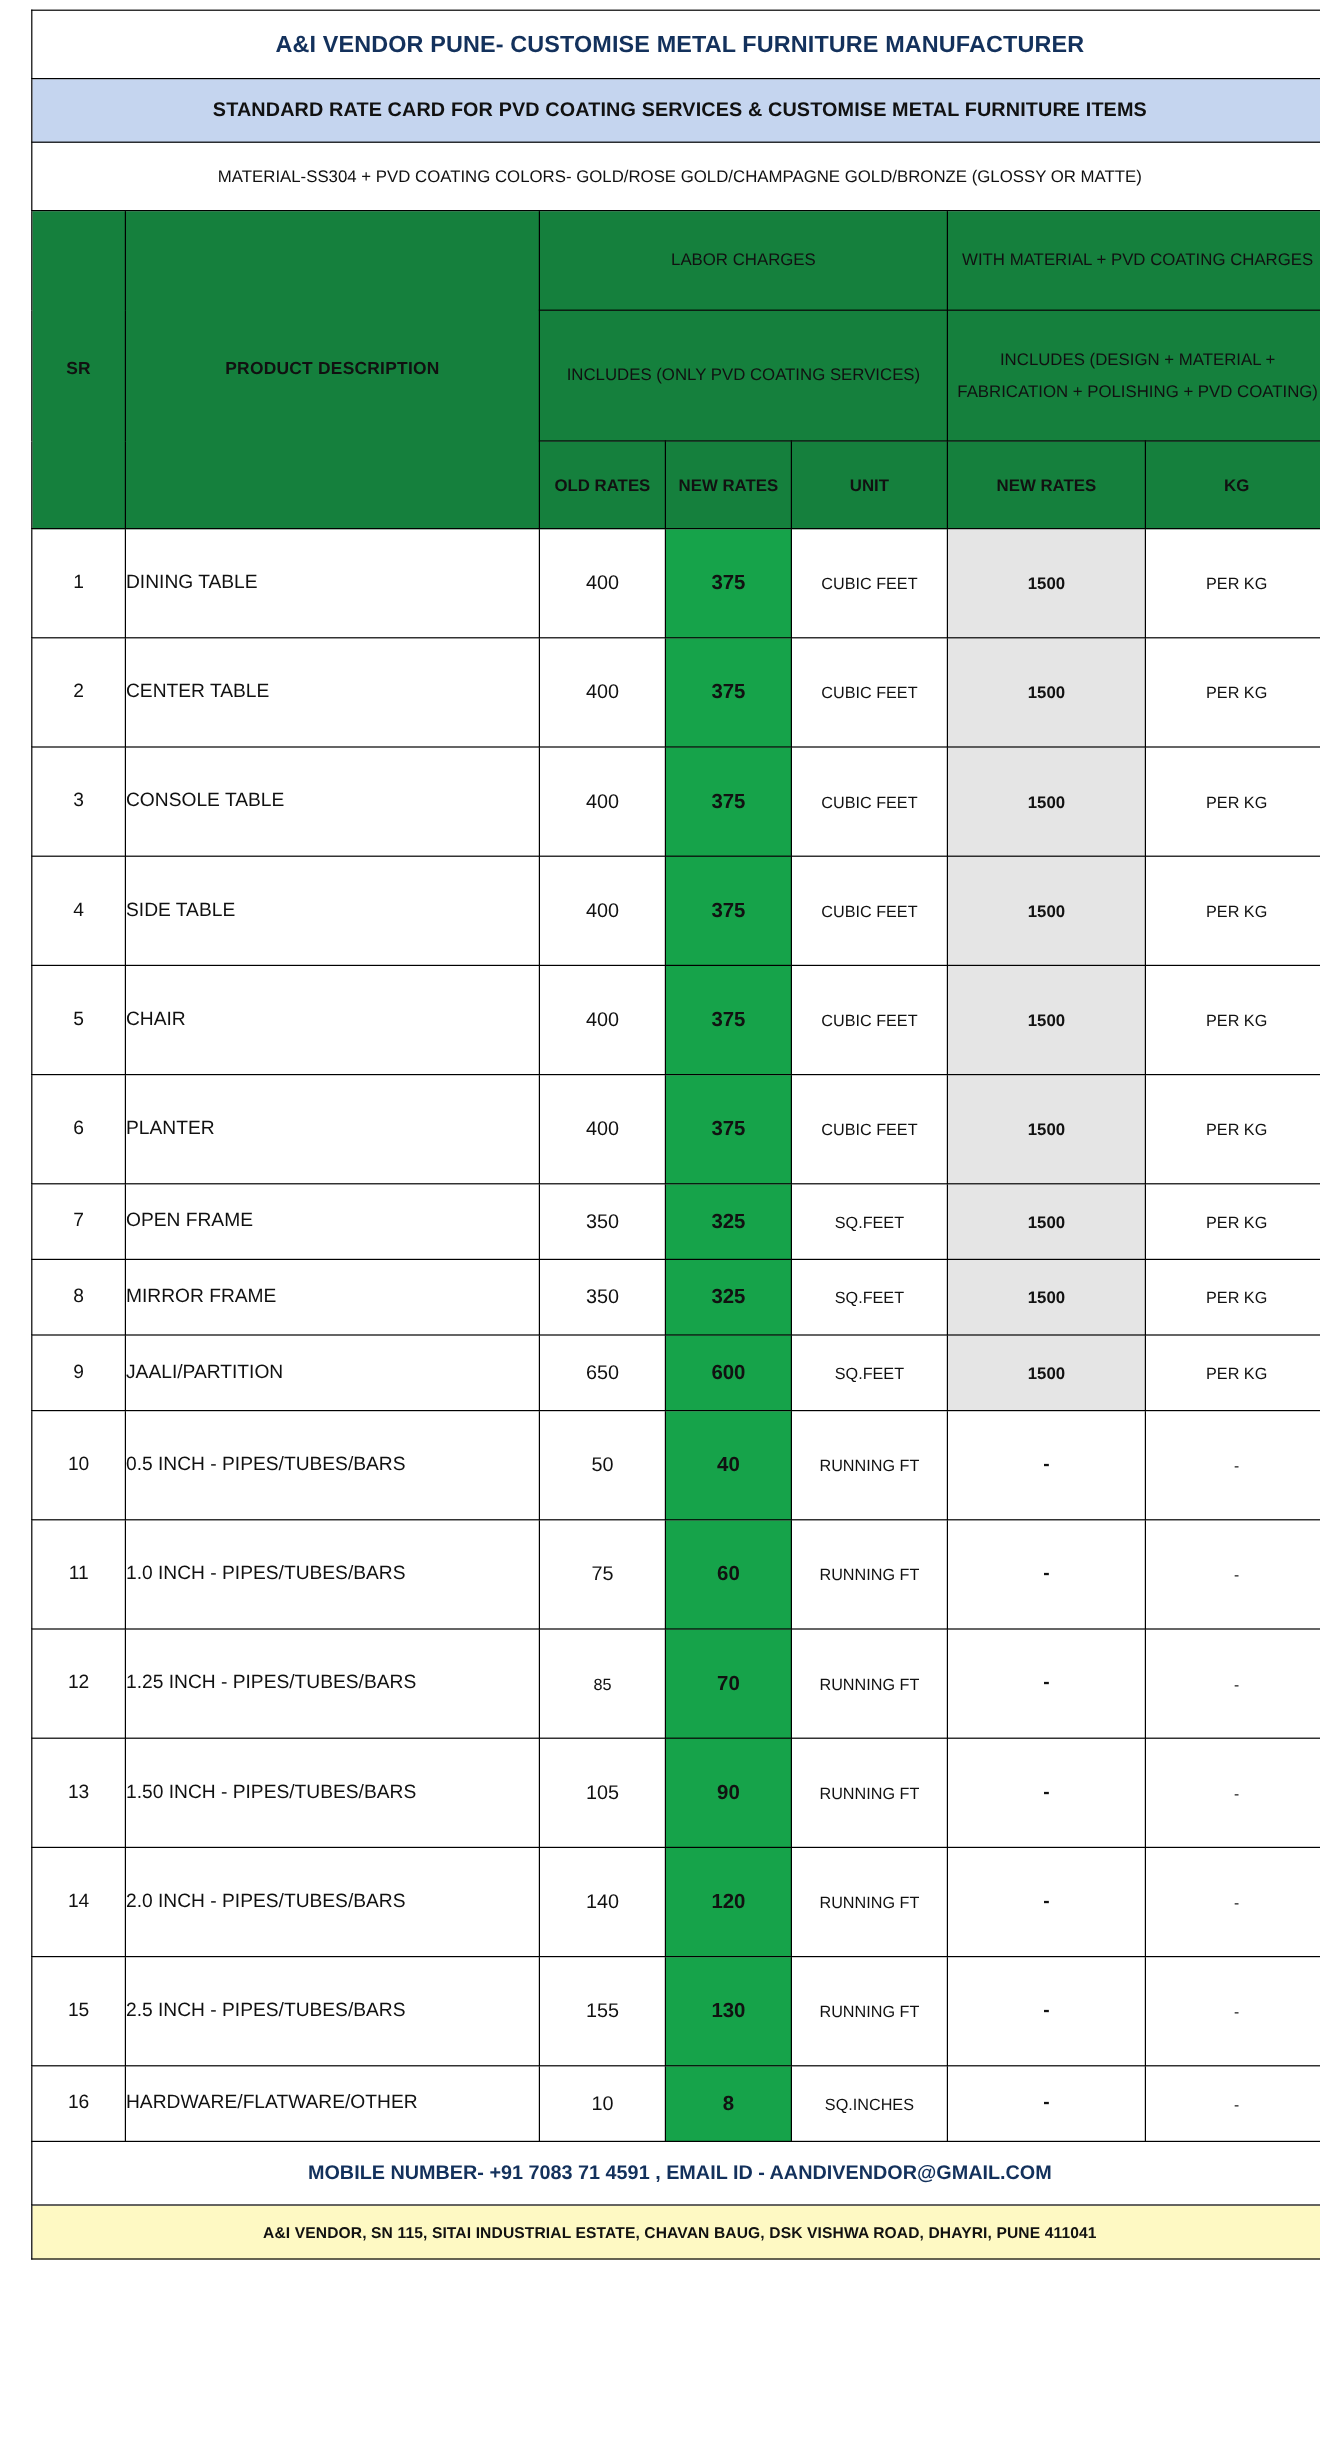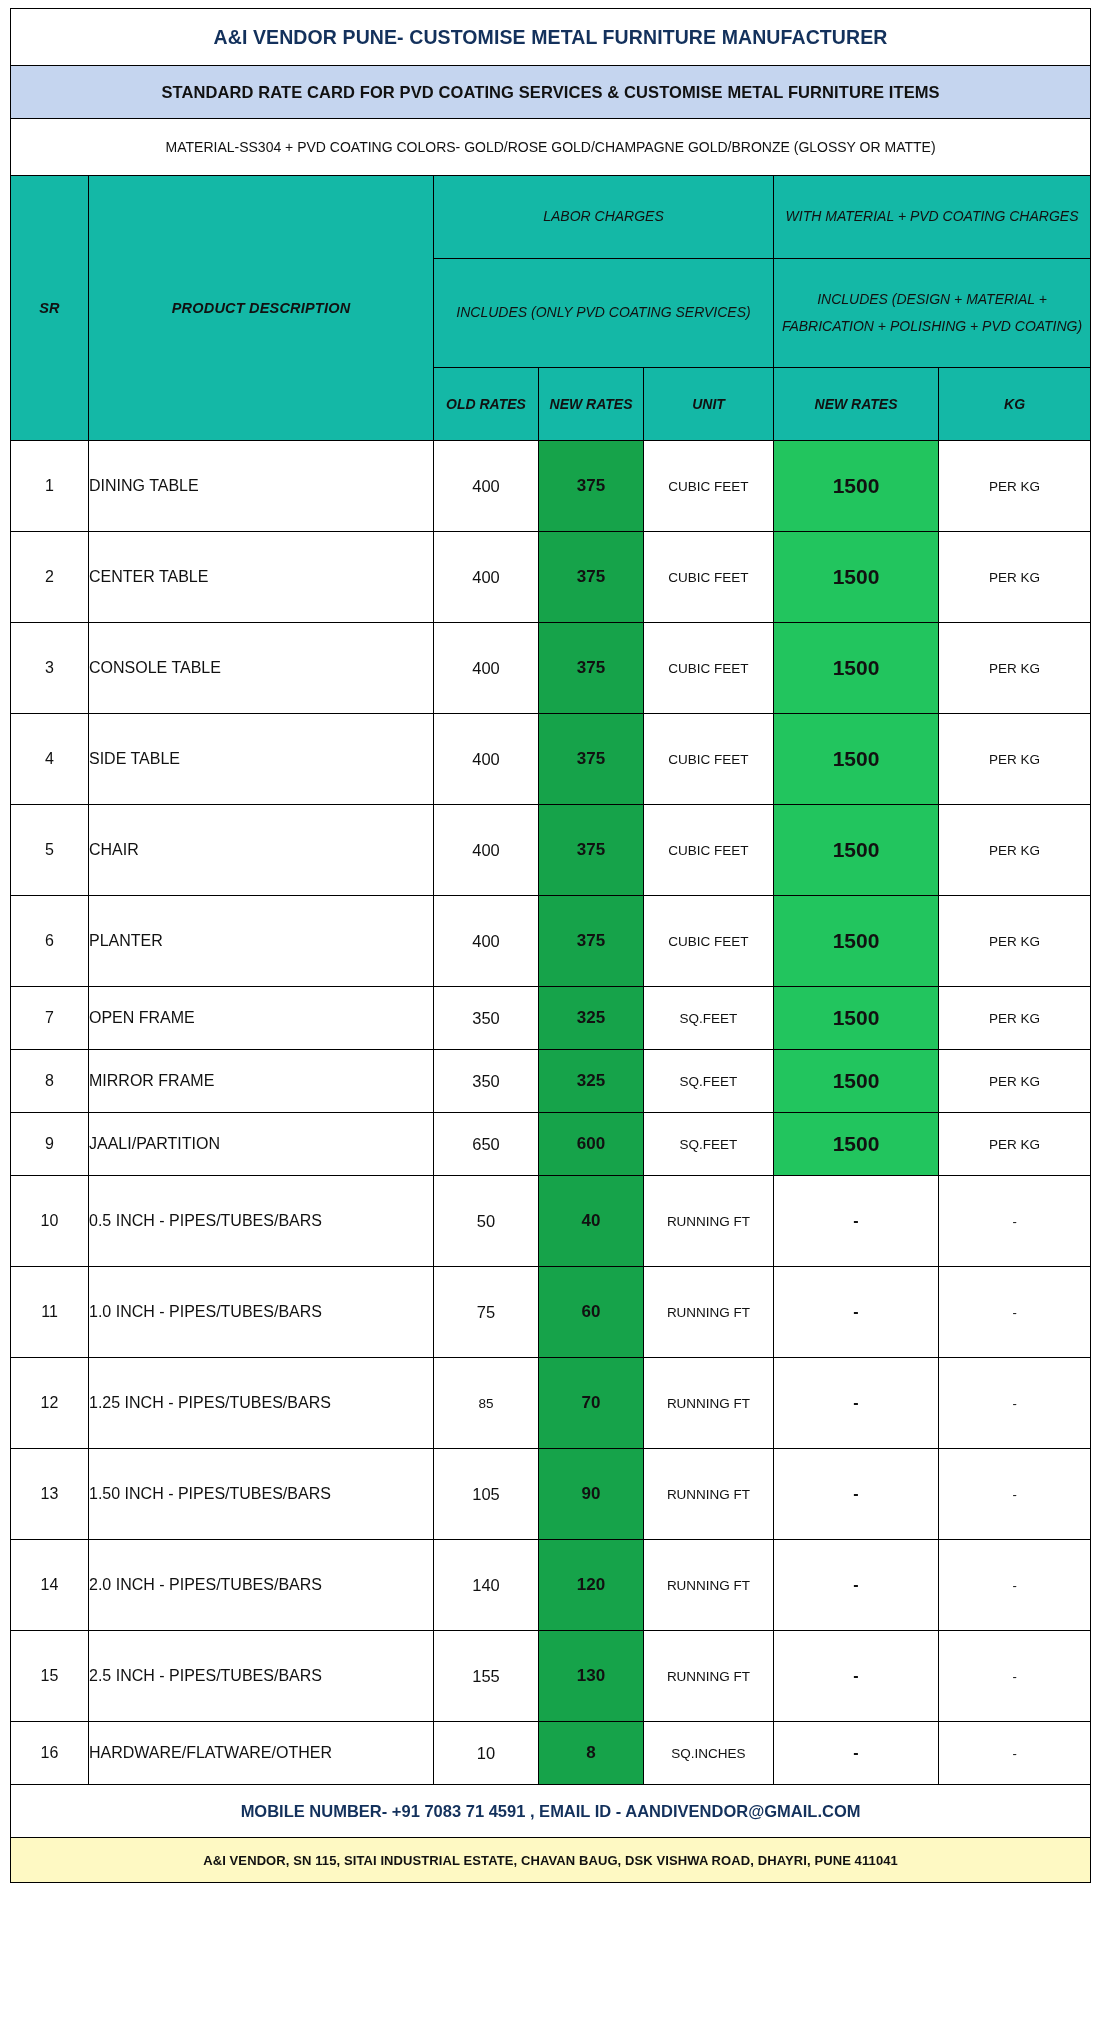--- a/index.html
+++ b/index.html
@@ -12,21 +12,21 @@
     min-height: 2034px;
     font-family: "Liberation Sans", sans-serif;
     color: #111111;
     -webkit-font-smoothing: antialiased;
   }
 
   .sheet {
     width: 1100px;
     min-height: 2034px;
     box-sizing: border-box;
-    padding: 8px 10px 10px 10px;
+    padding: 8px 10px 10px 26px;
     background: #ffffff;
   }
 
   table.rate-card {
     width: 1080px;
     border-collapse: collapse;
     table-layout: fixed;
     margin: 0 auto;
   }
 
@@ -65,24 +65,23 @@
     text-align: center;
     font-size: 14px;
     font-weight: normal;
     color: #111111;
     background: #ffffff;
     padding: 8px 14px;
   }
 
   
   .hdr {
-    background: #14b8a6;
-    text-align: center;
-    color: #111111;
-    font-style: italic;
+    background: #15803d;
+    text-align: center;
+    color: #111111;
   }
   .hdr-strong {
     font-weight: bold;
     font-size: 14.5px;
     letter-spacing: 0.2px;
   }
   .hdr-note {
     font-weight: normal;
     font-size: 14px;
     line-height: 1.95;
@@ -129,24 +128,24 @@
   }
   .r-unit {
     text-align: center;
     font-size: 13.5px;
     font-weight: normal;
     color: #111111;
     line-height: 2.0;
   }
   .r-mat {
     text-align: center;
-    font-size: 21px;
-    font-weight: bold;
-    color: #111111;
-    background: #22c55e;
+    font-size: 14px;
+    font-weight: bold;
+    color: #111111;
+    background: #e5e5e5;
   }
   .r-mat.blank { background: #ffffff; font-size: 16px; }
   .r-kg {
     text-align: center;
     font-size: 13.5px;
     font-weight: normal;
     color: #111111;
     margin-top: 44px;
   }
   .r-kg.dash { font-size: 13px; }

